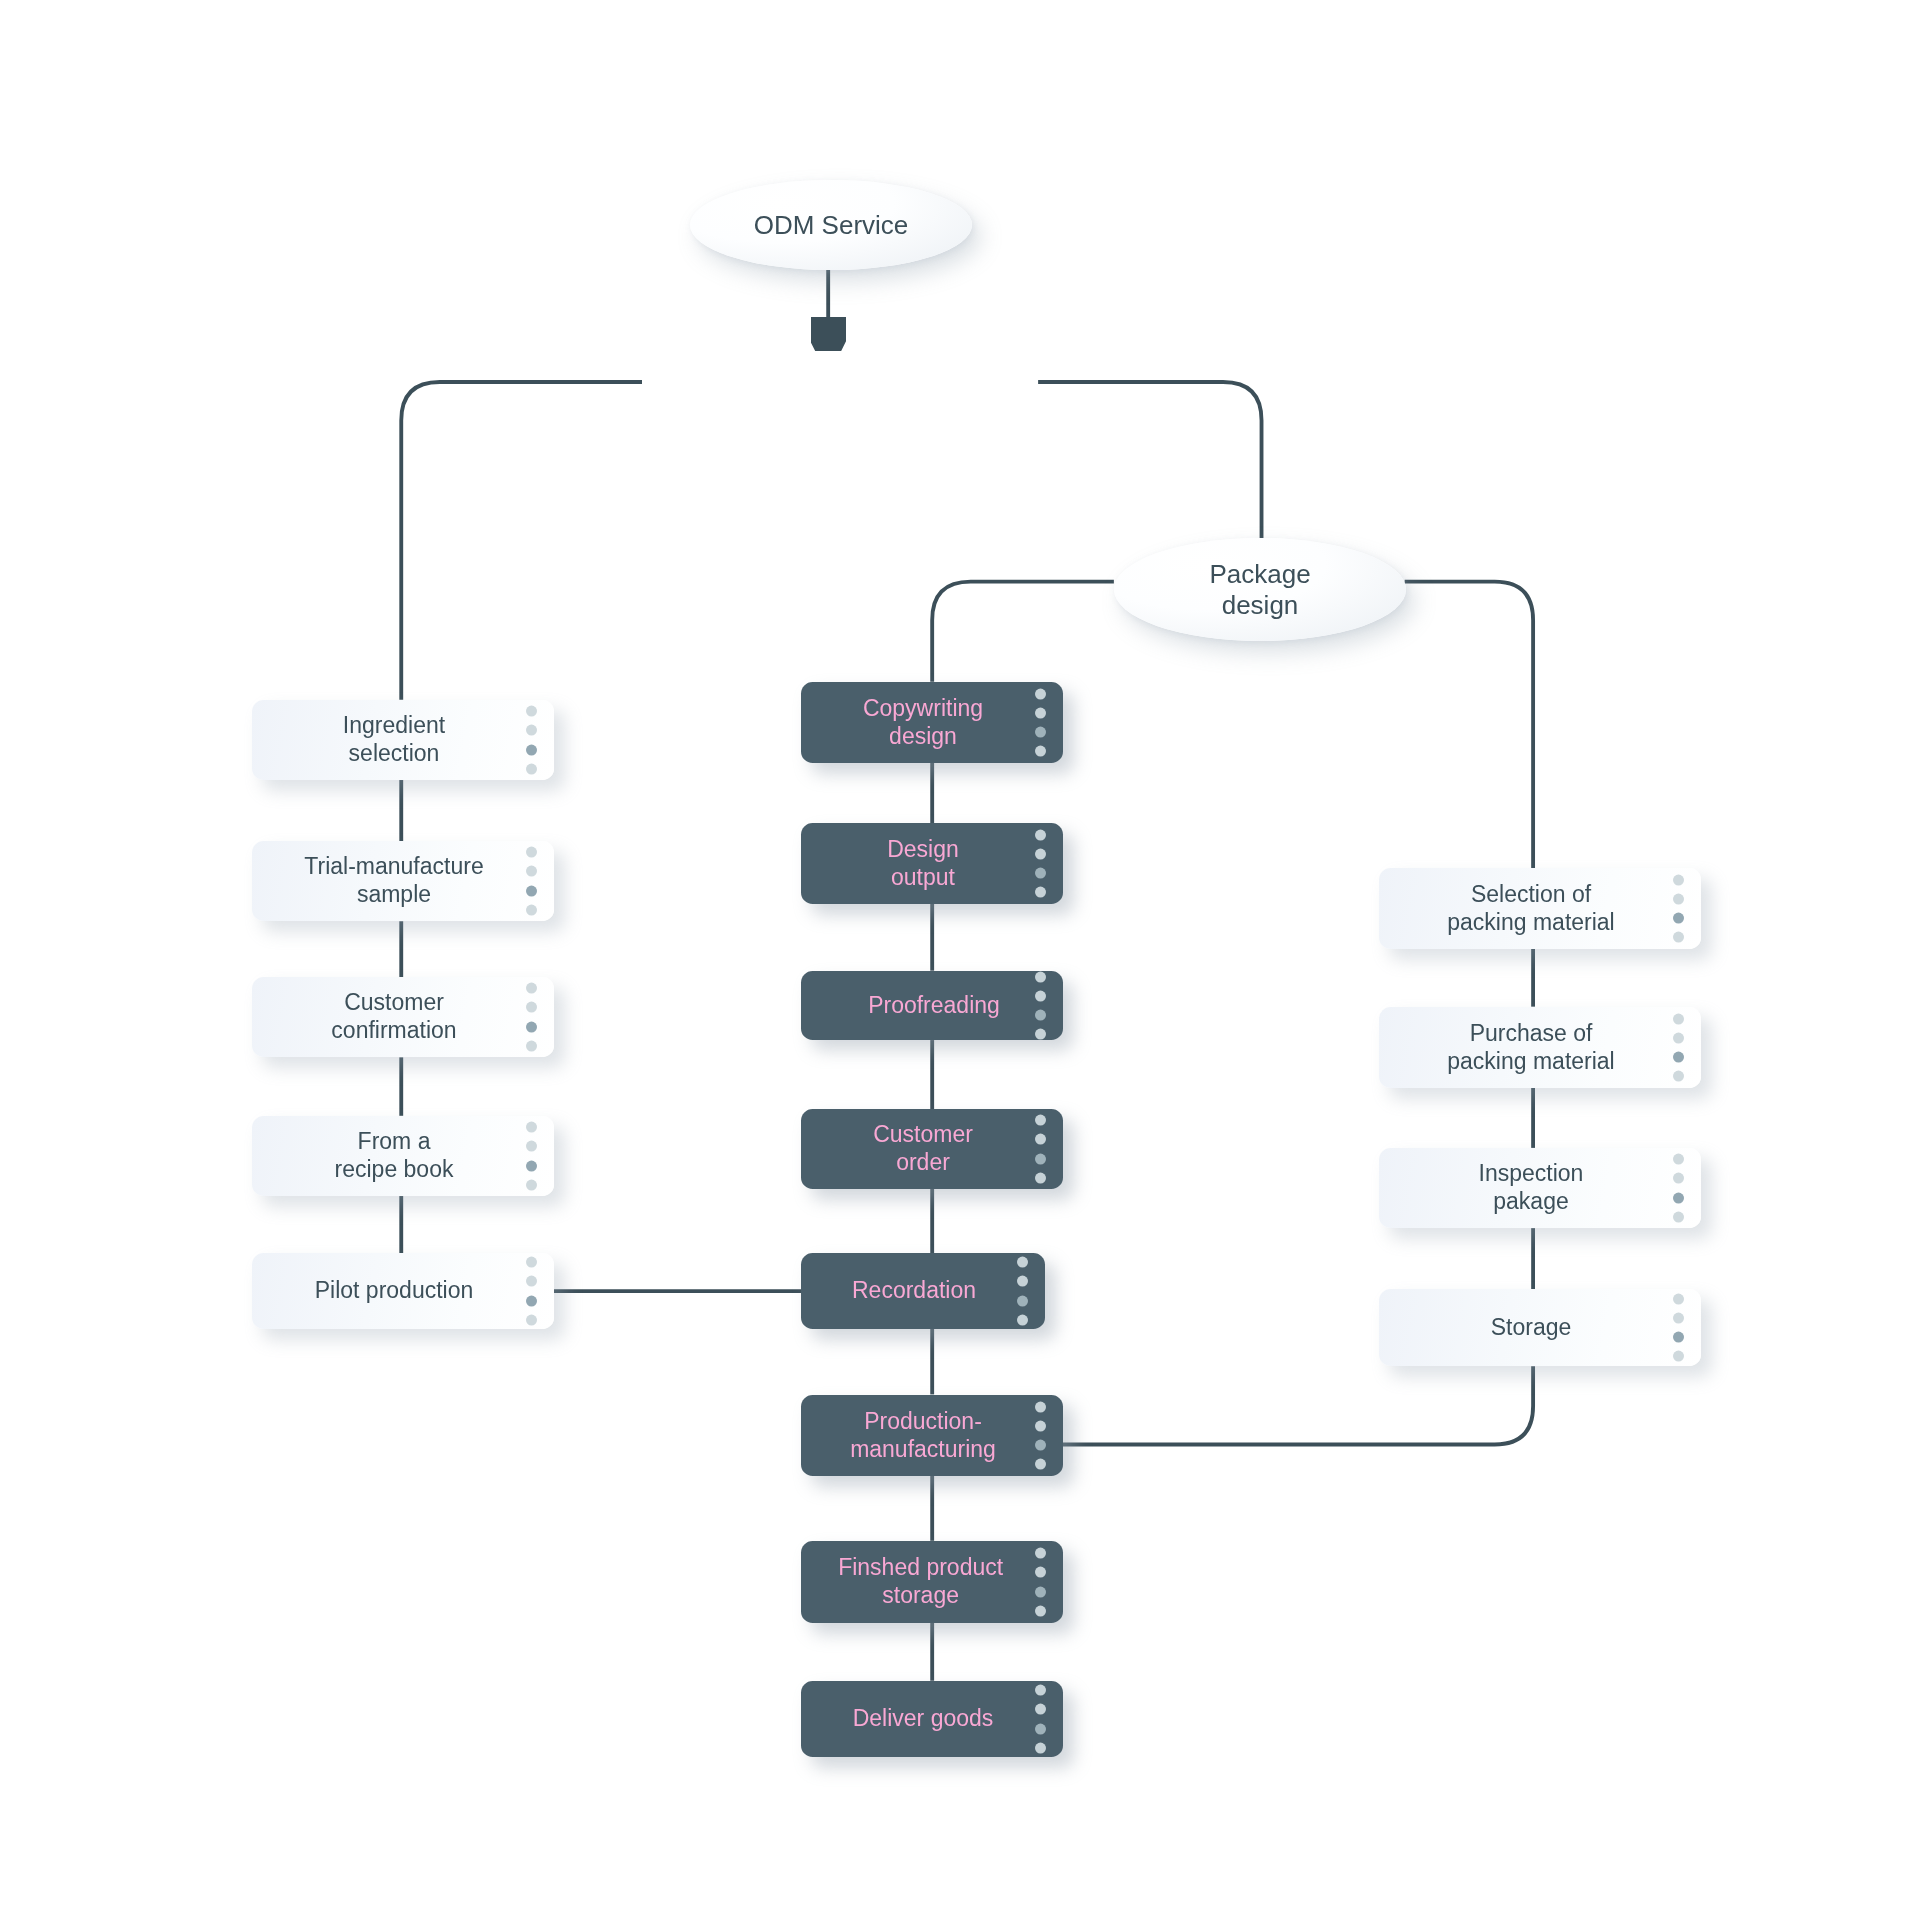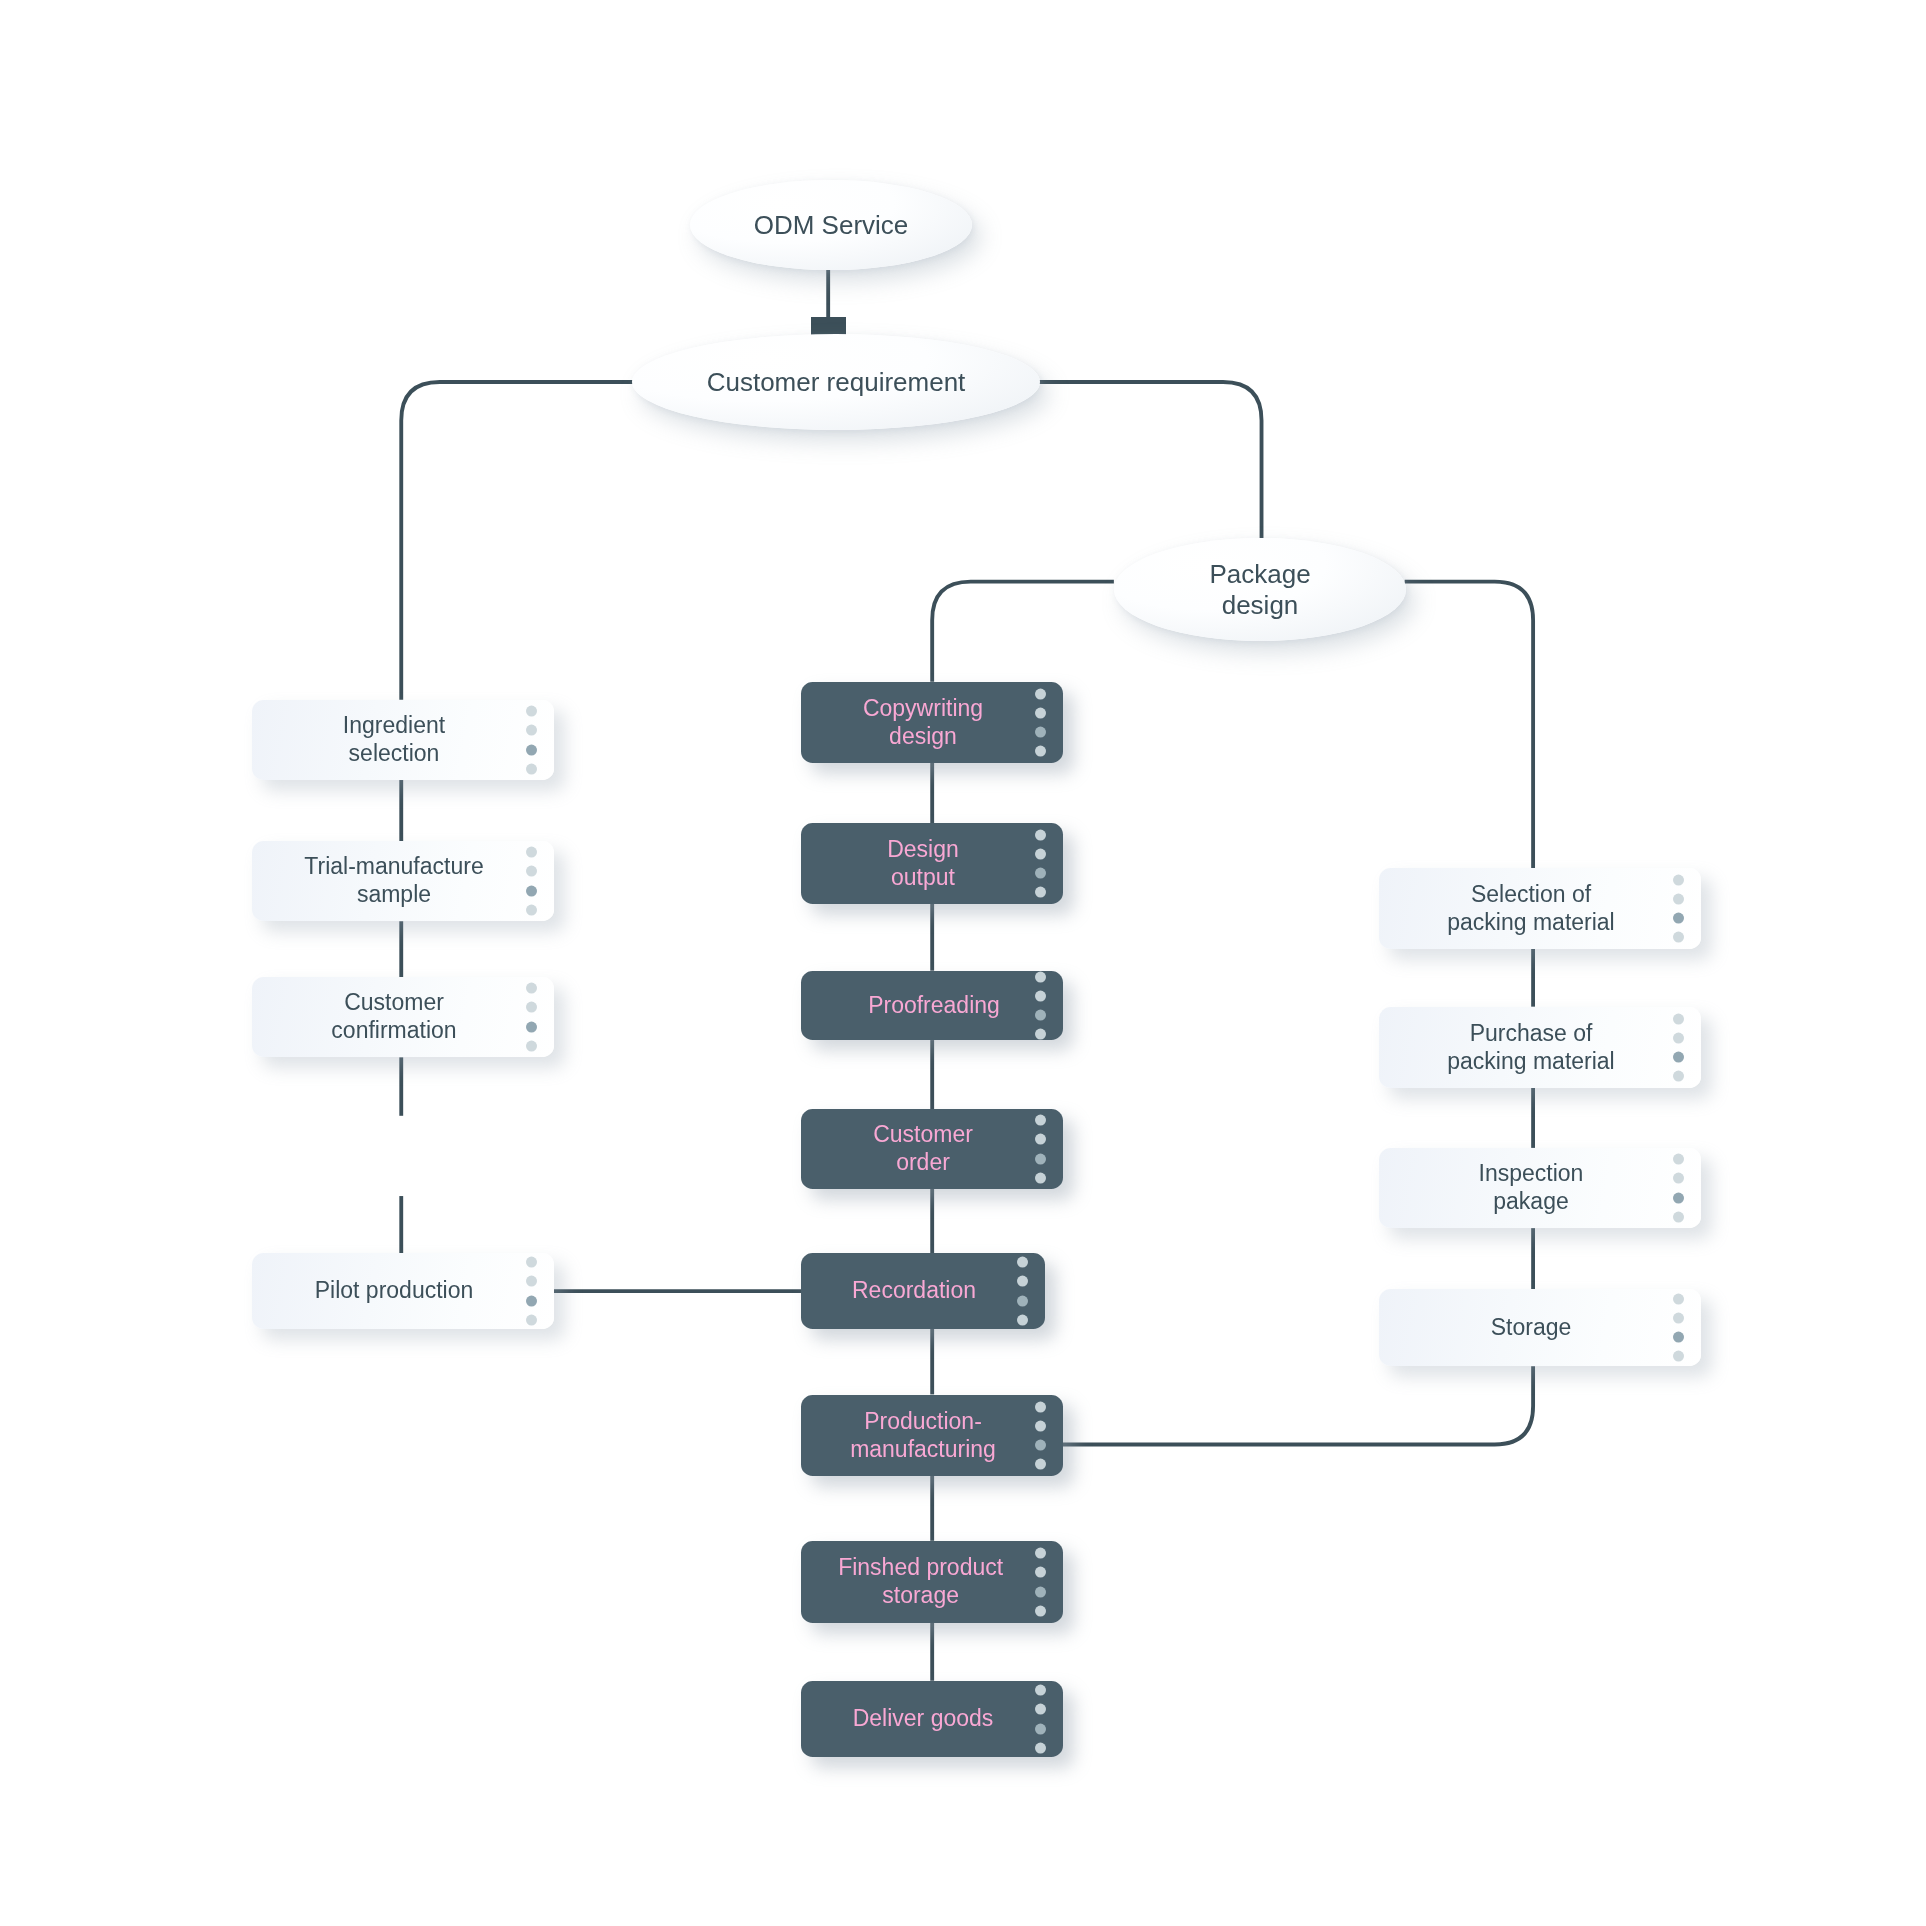--- a/index.html
+++ b/index.html
@@ -105,23 +105,20 @@
     <line x1="2388" y1="1694" x2="2388" y2="1788"></line>
     <line x1="2388" y1="1913" x2="2388" y2="2008"></line>
 
     <path d="M 2388 2128 L 2388 2190 Q 2388 2250 2328 2250 L 1655 2250"></path>
   </svg>
 
   <div class="ellipse fs-top" style="left:690px;top:180px;width:282px;height:90px;">
     <span>ODM Service</span>
   </div>
 
-  <div class="ellipse fs-top" style="left:632px;top:334px;width:408px;height:96px;">
-    <span>Customer requirement</span>
-  </div>
 
   <div class="ellipse fs-top" style="left:1114px;top:538px;width:292px;height:103px;white-space:pre-line;">
     <span>Package
 design</span>
   </div>
 
   <div class="card light fs-node" style="left:252px;top:841px;width:302px;height:80px;">
     <span class="label" style="white-space:pre-line;">Trial-manufacture
 sample</span>
     <span class="dots">
@@ -147,20 +144,30 @@
     <span class="label" style="white-space:pre-line;">Customer
 confirmation</span>
     <span class="dots">
         <i></i>
         <i></i>
         <i class="em"></i>
         <i></i>
       </span>
   </div>
 
+  <div class="card light fs-node" style="left:252px;top:1116px;width:302px;height:80px;">
+    <span class="label" style="white-space:pre-line;">From a
+recipe book</span>
+    <span class="dots">
+        <i></i>
+        <i></i>
+        <i class="em"></i>
+        <i></i>
+      </span>
+  </div>
 
   <div class="card light fs-node" style="left:252px;top:1253px;width:302px;height:76px;">
     <span class="label" style="white-space:pre-line;">Pilot production</span>
     <span class="dots">
         <i></i>
         <i></i>
         <i class="em"></i>
         <i></i>
       </span>
   </div>

